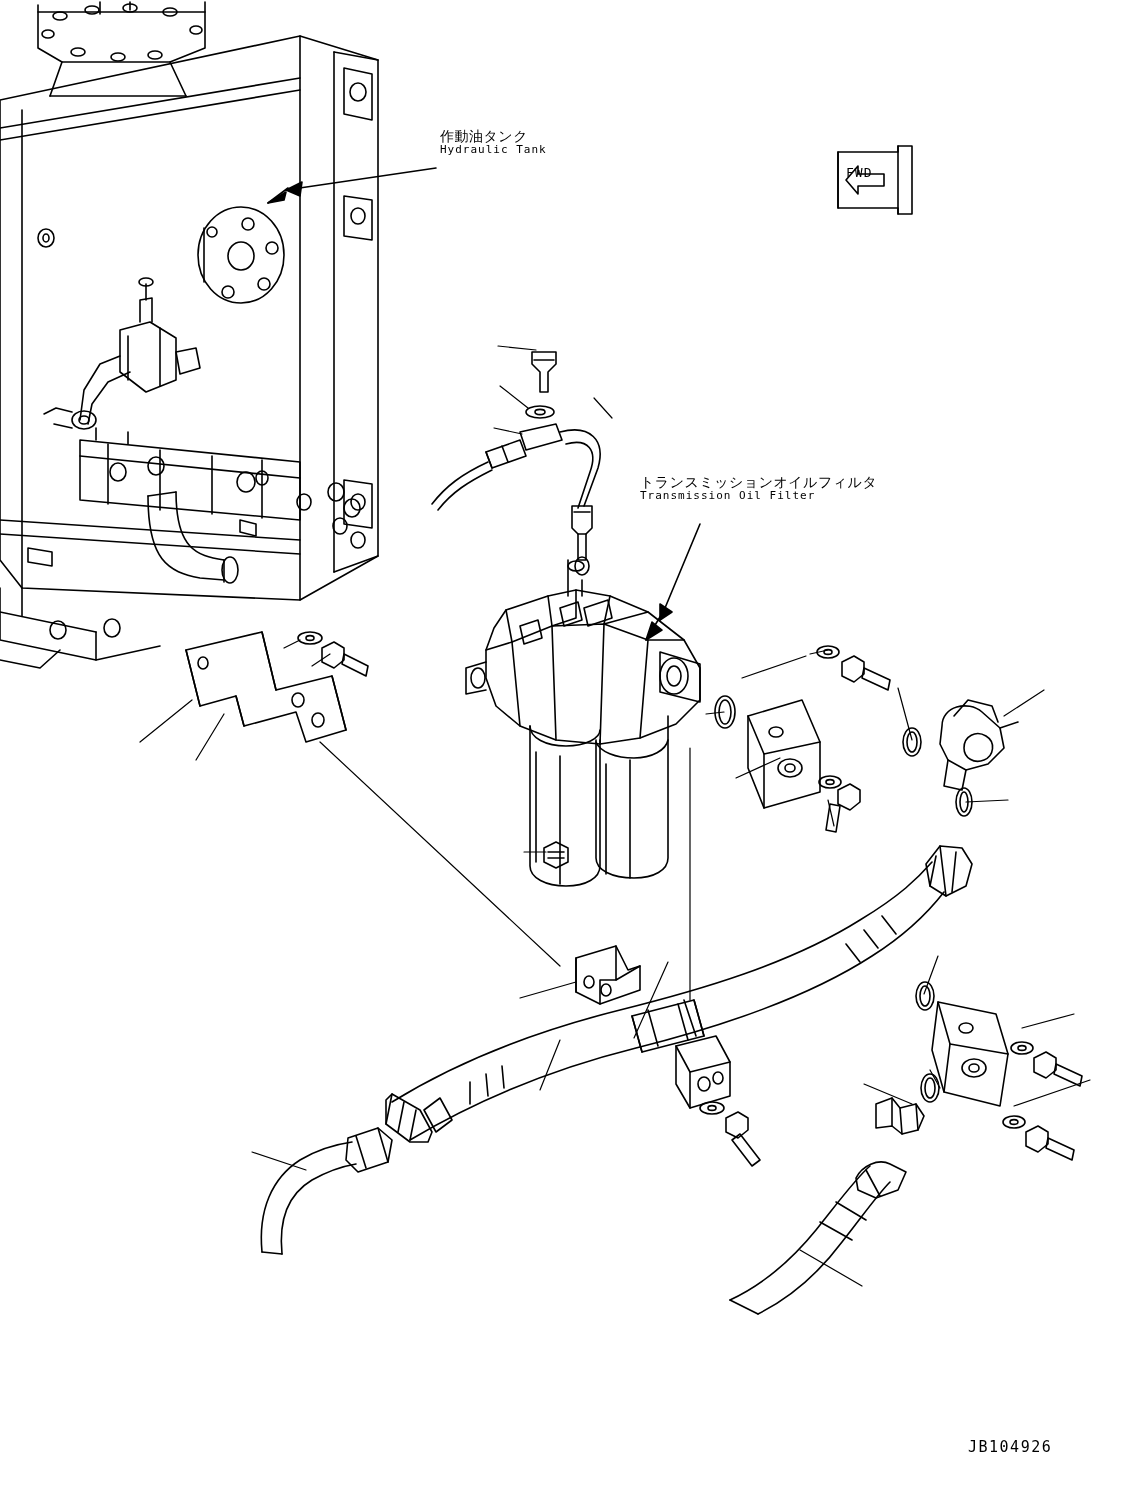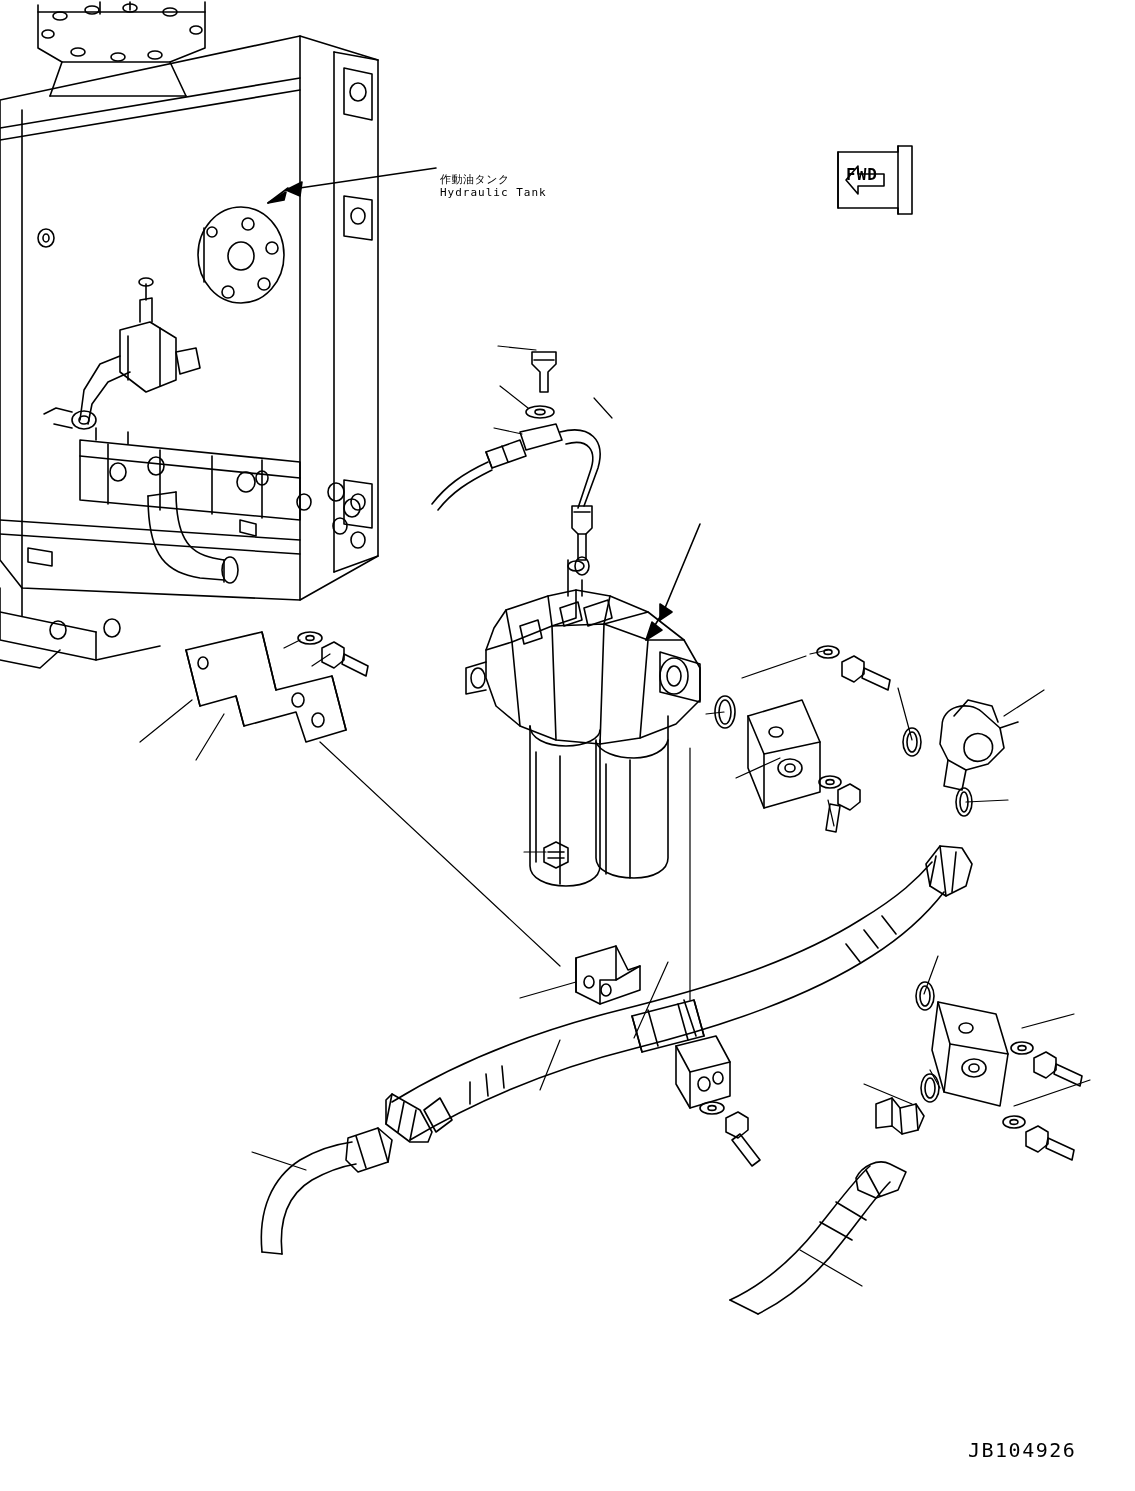--- a/index.html
+++ b/index.html
@@ -1,28 +1,28 @@
 <!DOCTYPE html>
 <html><head>
 <meta charset="utf-8">
 <style>
   html,body{margin:0;padding:0;background:#ffffff;}
   body{width:1135px;height:1491px;position:relative;overflow:hidden;
        font-family:"Liberation Sans", sans-serif;color:#000;}
   #sheet{position:absolute;left:0;top:0;width:1135px;height:1491px;}
   svg#art{position:absolute;left:0;top:0;width:1135px;height:1491px;}
   .lbl{position:absolute;white-space:nowrap;}
-  .lbl .jp{font-family:Liberation Mono, monospace;font-size:11px;letter-spacing:0.5px;line-height:1.15;margin-top:46px;}
+  .lbl .jp{font-family:Liberation Sans, sans-serif;font-size:14px;letter-spacing:0.5px;line-height:1.15;}
   .lbl .en{font-family:"DejaVu Sans Mono", monospace;font-size:11px;letter-spacing:1px;line-height:1.15;}
   #lbl-hyd{left:440px;top:128px;text-align:left;}
   #lbl-trans{left:640px;top:474px;text-align:left;}
   #fwd-text{position:absolute;left:846px;top:165px;font-family:"DejaVu Sans Mono", monospace;
-            font-size:16px;font-weight:bold;letter-spacing:1px;}
+            font-size:13px;font-weight:normal;letter-spacing:1px;}
   #docid{position:absolute;left:968px;top:1438px;font-family:"DejaVu Sans Mono", monospace;
-         font-size:20px;letter-spacing:1.5px;}
+         font-size:15px;letter-spacing:1.5px;}
 </style>
 </head>
 <body>
 
 <div id="sheet">
 
   <svg id="art" viewBox="0 0 1135 1491">
     <g fill="none" stroke="#000" stroke-width="1.6" stroke-linejoin="round" stroke-linecap="round">
 
       <g>
@@ -372,18 +372,22 @@
         <path d="M800 1250 L862 1286"></path>
       </g>
     </g>
   </svg>
 
   <div class="lbl" id="lbl-hyd">
     <div class="jp">作動油タンク</div>
     <div class="en">Hydraulic Tank</div>
   </div>
 
+  <div class="lbl" id="lbl-trans">
+    <div class="jp">トランスミッションオイルフィルタ</div>
+    <div class="en">Transmission Oil Filter</div>
+  </div>
 
   <div id="fwd-text">FWD</div>
 
   <div id="docid">JB104926</div>
 
 </div>
 
 </body></html>

